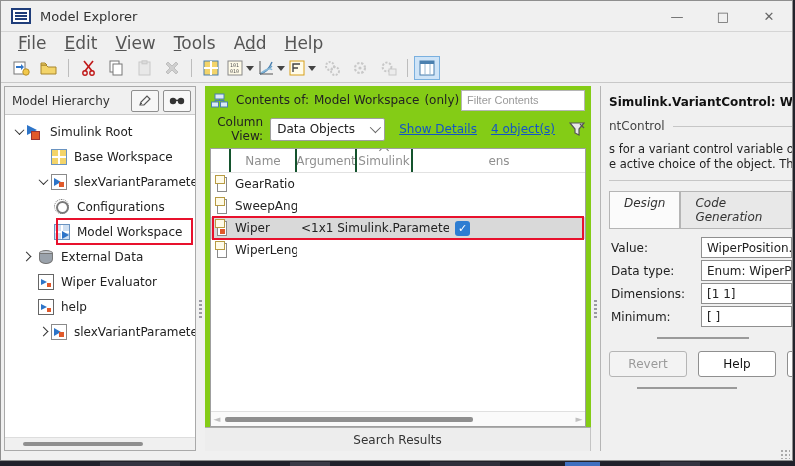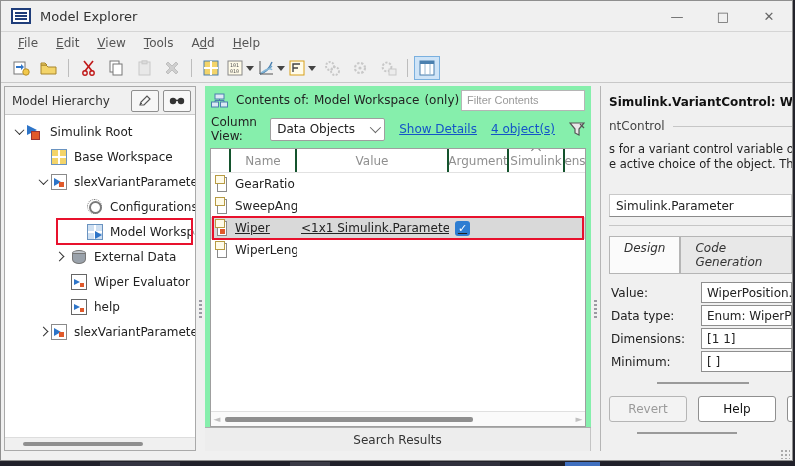--- a/index.html
+++ b/index.html
@@ -6,21 +6,21 @@
   .screen{position:relative;width:795px;height:466px;overflow:hidden;background:#23232b;}
   .window{position:absolute;left:0;top:0;width:793px;height:461px;background:#f0f0f0;border:1px solid #8f8f8f;box-sizing:border-box;display:flex;flex-direction:column;}
   
   .titlebar{height:30px;display:flex;align-items:center;padding-left:10px;background:#f0f0f0;border-bottom:1px solid #d5d5d5;}
   .app-icon{width:20px;height:16px;border:2px solid #1f3d7a;background:#fff;margin-right:9px;display:flex;flex-direction:column;justify-content:space-evenly;padding:1px 2px;box-sizing:border-box;}
   .app-icon i{display:block;height:2px;background:#1f3d7a;}
   .title{font-size:13px;color:#333;}
   .win-controls{margin-left:auto;display:flex;height:100%;}
   .win-btn{width:46px;display:flex;align-items:center;justify-content:center;font-size:13px;color:#666;cursor:default;}
   
-  .menubar{height:22px;display:flex;align-items:center;padding-left:8px;background:#f0f0f0;font-size:12px;color:#555;}
+  .menubar{height:22px;display:flex;align-items:center;padding-left:8px;background:#f0f0f0;font-size:17px;color:#555;}
   .menu-item{padding:2px 9px;}
   .menu-item u{text-decoration:underline;}
   
   .toolbar{height:28px;display:flex;align-items:center;padding-left:6px;background:#f0f0f0;border-bottom:1px solid #c8c8c8;}
   .tb-btn{height:22px;min-width:24px;display:flex;align-items:center;justify-content:center;margin:0 1px;border:1px solid transparent;position:relative;}
   .tb-btn.active{background:#cfe4f7;border-color:#7ab0df;}
   .tb-btn.disabled{opacity:.38;}
   .tb-sep{width:1px;height:18px;background:#bdbdbd;margin:0 5px;}
   .dd-arrow{width:0;height:0;border-left:4px solid transparent;border-right:4px solid transparent;border-top:5px solid #444;margin-left:3px;}
   
@@ -52,51 +52,51 @@
   .ti.gear::after{content:"";position:absolute;left:0;top:0;width:15px;height:15px;border:1.5px dotted #7a7a7a;border-radius:50%;box-sizing:border-box;}
   .ti.mws{border:1px solid #6a93c0;background:#cfe0f2;background-image:linear-gradient(to right,transparent 6px,#fff 6px,#fff 8px,transparent 8px),linear-gradient(to bottom,transparent 6px,#fff 6px,#fff 8px,transparent 8px);box-sizing:border-box;}
   .ti.mws::after{content:"";position:absolute;right:0;bottom:0;border-left:7px solid #2e75c8;border-top:4px solid transparent;border-bottom:4px solid transparent;}
   .ti.db{margin-top:2px;}
   .ti.db::before{content:"";position:absolute;left:1px;top:0;width:12px;height:4px;background:#c2c7cd;border:1px solid #777;border-radius:50%;}
   .ti.db::after{content:"";position:absolute;left:1px;top:3px;width:12px;height:9px;background:#9aa2ab;border:1px solid #777;border-radius:0 0 45% 45%;}
   .ti.subsys{border:1px solid #666;background:#fff;box-sizing:border-box;}
   .ti.subsys::before{content:"";position:absolute;left:2px;top:4px;border-left:6px solid #2e75c8;border-top:3.5px solid transparent;border-bottom:3.5px solid transparent;}
   .ti.subsys::after{content:"";position:absolute;right:2px;bottom:2px;width:4px;height:4px;background:#e0592b;}
   .tree-row .redbox{position:absolute;left:-3px;right:2px;top:-1px;bottom:-1px;border:2px solid #e8112d;pointer-events:none;}
-  .lvl0{padding-left:6px;} .lvl1{padding-left:30px;} .lvl2{padding-left:66px;}
+  .lvl0{padding-left:6px;} .lvl1{padding-left:30px;} .lvl2{padding-left:33px;}
   .lp-scroll{height:12px;background:#f0f0f0;border-top:1px solid #ddd;display:flex;align-items:center;}
   .lp-thumb{height:4px;background:#8f8f8f;border-radius:2px;width:120px;margin-left:18px;}
   
   .mp-h1{height:28px;display:flex;align-items:center;padding:0 6px;font-size:12px;color:#222;}
   .mp-h1 .hier-icon{margin-right:8px;}
   .mp-h1 b{font-weight:normal;margin-right:5px;}
   .filter-input{margin-left:auto;width:112px;height:19px;border:1px solid #b5b5b5;font-size:11px;padding:0 5px;color:#444;background:#fff;}
   .filter-input::placeholder{color:#9a9a9a;}
-  .mp-h2{height:30px;display:flex;align-items:center;padding:0 6px;font-size:12px;color:#222;}
+  .mp-h2{height:30px;display:flex;align-items:center;padding:0 6px;font-size:12px;color:#222;text-align:right;}
   .cv-select{width:158px;height:21px;border:1px solid #9f9f9f;border-radius:2px;background:#fff;display:flex;align-items:center;padding:0 6px;margin-left:7px;font-size:12px;color:#222;}
   .cv-select .chev-sm{margin-left:auto;width:7px;height:7px;border-right:1.5px solid #666;border-bottom:1.5px solid #666;transform:rotate(45deg) translateY(-2px);}
   .link{color:#1454c8;text-decoration:underline;font-size:12px;margin-left:14px;white-space:nowrap;}
   .funnel{margin-left:14px;}
   .table-wrap{flex:1;margin:4px 5px 0 5px;border:1px solid #9f9f9f;background:#fff;display:flex;flex-direction:column;min-height:0;}
   .trow{display:flex;align-items:center;height:22px;font-size:12px;color:#222;position:relative;}
   .thead{color:#8f8f8f;height:23px;border-bottom:1px solid #e2e2e2;}
   .tc{box-sizing:border-box;padding:0 4px;overflow:hidden;white-space:nowrap;height:100%;display:flex;align-items:center;}
   .thead .tc{justify-content:center;border-right:2px solid #14532d;position:relative;}
   .thead .tc:last-child{border-right:none;}
   .c-icon{flex:0 0 20px;}
   .c-name{flex:0 0 66px;}
   .c-value{flex:0 0 152px;}
   .c-arg{flex:0 0 60px;}
   .c-dt{flex:0 0 56px;}
   .c-rest{flex:1;justify-content:flex-start;}
   .sortcaret{position:absolute;top:-2px;left:50%;width:6px;height:6px;border-left:1.5px solid #777;border-top:1.5px solid #777;transform:translateX(-50%) rotate(45deg);}
   .pi{width:13px;height:13px;border:1px solid #8a8a8a;background:#fff;position:relative;margin-left:2px;}
   .pi::before{content:"";position:absolute;left:-3px;top:-3px;width:8px;height:7px;background:#fffbe8;border:1px solid #b89b42;}
   .pi.red::after{content:"";position:absolute;right:1px;bottom:1px;width:5px;height:5px;background:#e0592b;}
-  .trow.selected{background:#d9d9d9;text-decoration:underline;}
+  .trow.selected{background:#d9d9d9;}
   .trow .rowredbox{position:absolute;left:1px;right:1px;top:-1px;bottom:-1px;border:2px solid #e8112d;pointer-events:none;z-index:2;}
   .checkbox{width:15px;height:15px;background:#2d7dd2;border-radius:3px;color:#fff;font-size:11px;display:flex;align-items:center;justify-content:center;margin-left:2px;}
   .mp-scroll{margin-top:auto;height:14px;border-top:1px solid #e0e0e0;display:flex;align-items:center;background:#fafafa;}
   .arr{flex:0 0 12px;color:#c0c0c0;font-size:9px;text-align:center;}
   .mp-track{flex:1;height:6px;display:flex;align-items:center;}
   .mp-thumb{height:5px;background:#8f8f8f;border-radius:2px;width:248px;margin-left:2px;}
   .mp-tabs{height:23px;display:flex;border-top:1px solid #adadad;}
   .mp-tab{flex:1;display:flex;align-items:center;justify-content:center;font-size:12px;color:#333;background:#ededed;border-right:1px solid #c4c4c4;}
   .mp-tab.active{background:#fbfbfb;}
   
@@ -334,21 +334,21 @@
       <div class="splitter">
         <span class="split-dots">
             <i></i>
             <i></i>
             <i></i>
             <i></i>
             <i></i>
           </span>
       </div>
 
-      <div class="panel mid-panel" style="border:none;background:#86efac;">
+      <div class="panel mid-panel" style="border:none;background:#84cc16;">
         <div class="mp-h1">
           <span class="hier-icon">
             <svg width="17" height="15">
                 <rect x="4" y="1" width="9" height="5" fill="#dce9f5" stroke="#4a7fae"></rect>
                 <rect x="0.5" y="9" width="7" height="5" fill="#dce9f5" stroke="#4a7fae"></rect>
                 <rect x="9.5" y="9" width="7" height="5" fill="#dce9f5" stroke="#4a7fae"></rect>
                 <path d="M8.5 6 L8.5 7.5 M4 7.5 L13 7.5 M4 7.5 L4 9 M13 7.5 L13 9" fill="none" stroke="#4a7fae"></path>
               </svg>
           </span>
           <b>Contents of:</b>
@@ -368,21 +368,20 @@
             <svg width="16" height="15">
                 <path d="M1 1 L15 1 L10 7 L10 13 L6 11 L6 7 Z" fill="#e8e8e8" stroke="#555" stroke-width="1.2"></path>
                 <line x1="11" y1="2" x2="15" y2="6" stroke="#555" stroke-width="1.2"></line>
               </svg>
           </span>
         </div>
         <div class="table-wrap">
           <div class="trow thead">
             <span class="tc c-icon"></span>
             <span class="tc c-name">Name</span>
-            <span class="tc c-value">Value</span>
             <span class="tc c-arg">Argument</span>
             <span class="tc c-dt">
                 <span class="sortcaret"></span>
                 <span>Simulink</span>
               </span>
             <span class="tc c-rest">ens</span>
           </div>
           <div class="trow">
             <span class="tc c-icon">
                 <span class="pi"></span>
@@ -450,21 +449,20 @@
       </div>
 
       <div class="right-panel">
         <div class="rp-title">Simulink.VariantControl: Wiper</div>
         <div class="rp-sect">
           <span>ntControl</span>
           <span class="rule"></span>
         </div>
         <div class="rp-desc">s for a variant control variable object</div>
         <div class="rp-desc">e active choice of the object. The acti</div>
-        <div class="rp-typefield">Simulink.Parameter</div>
         <div class="rp-rule"></div>
         <div class="rp-tabs">
           <span class="rp-tab active">Design</span>
           <span class="rp-tab">Code Generation</span>
         </div>
         <div class="rp-tabline"></div>
         <div class="rp-fields">
           <div class="fieldrow">
             <label>Value:</label>
             <span class="fin">WiperPosition.FRO</span>

